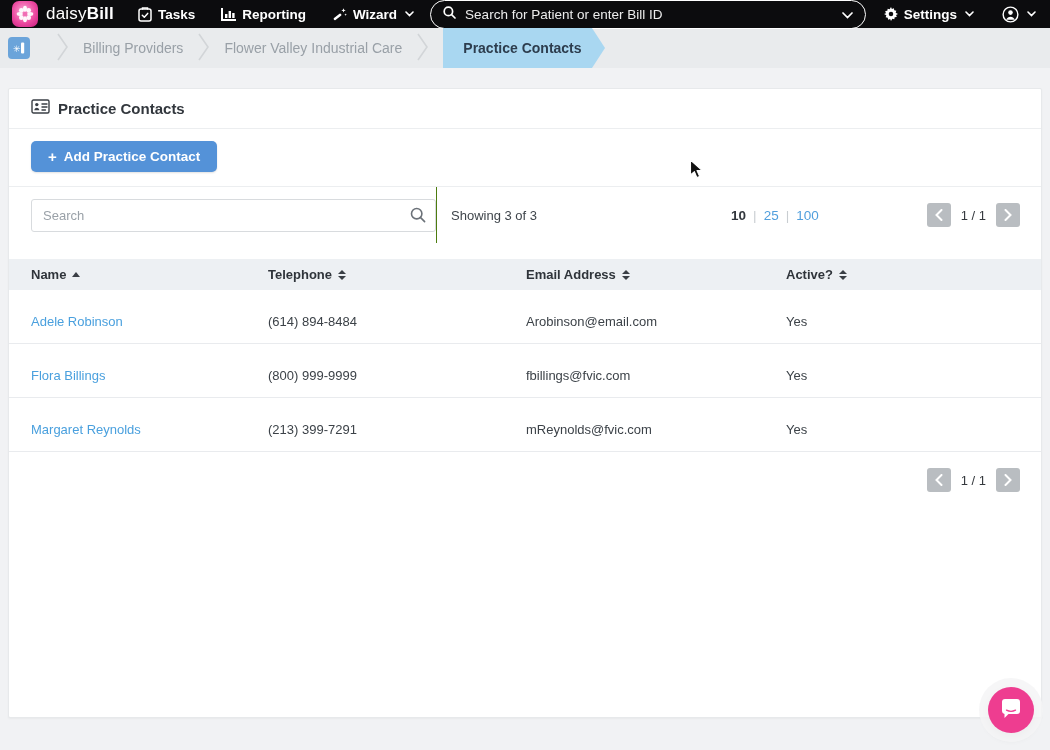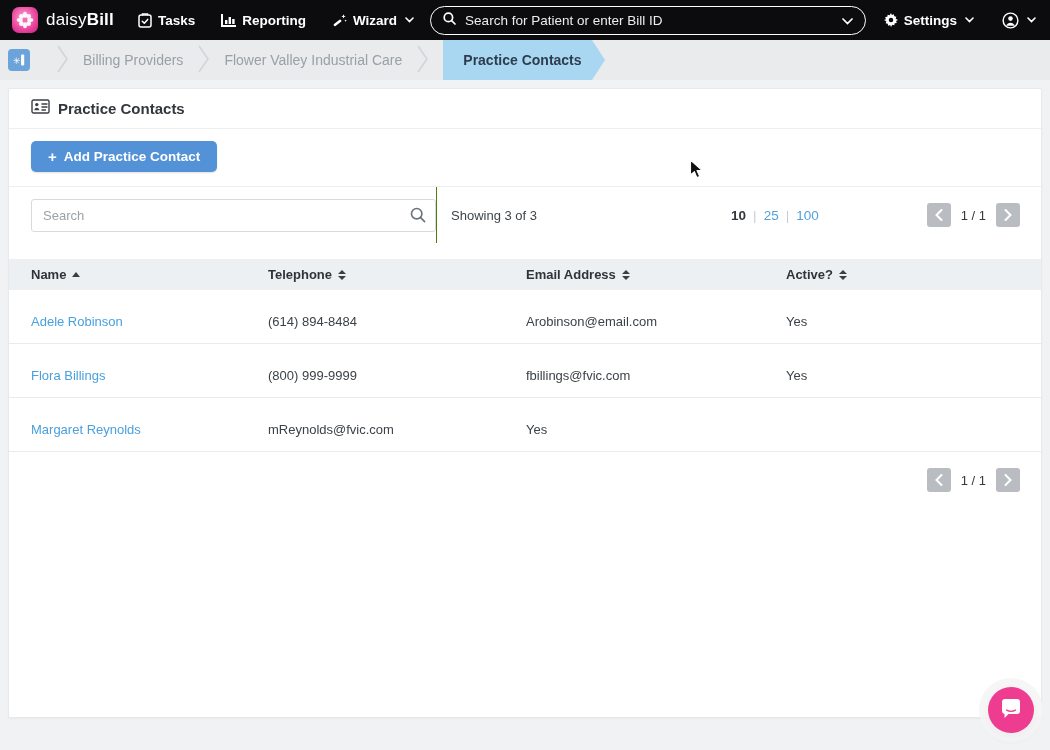--- a/index.html
+++ b/index.html
@@ -6,21 +6,21 @@
   html,body { width:1050px; height:750px; overflow:hidden; }
   body {
     font-family:"Liberation Sans", sans-serif;
     background:#f1f2f4;
     position:relative;
     color:#3c4248;
   }
 
   
   .navbar {
-    height:40px; background:#0c0c0e; display:flex; align-items:center;
+    height:28px; background:#0c0c0e; display:flex; align-items:center;
     padding:0 14px 0 12px; color:#fff;
   }
   .brand { display:flex; align-items:center; gap:8px; }
   .brand-badge {
     width:26px; height:26px; border-radius:7px;
     background:radial-gradient(circle at 45% 40%, #f9a8d4 0%, #ec4aa0 55%, #c91c7f 100%);
     display:flex; align-items:center; justify-content:center;
   }
   .brand-name { font-size:17px; font-weight:300; letter-spacing:.2px; }
   .brand-name b { font-weight:700; }
@@ -374,20 +374,21 @@
     <div class="td">Yes</div>
   </div>
   <div class="grid-row tr">
     <div class="td-link">Flora Billings</div>
     <div class="td">(800) 999-9999</div>
     <div class="td">fbillings@fvic.com</div>
     <div class="td">Yes</div>
   </div>
   <div class="grid-row tr">
     <div class="td-link">Margaret Reynolds</div>
+    <div class="td">(213) 399-7291</div>
     <div class="td">mReynolds@fvic.com</div>
     <div class="td">Yes</div>
   </div>
 
   <div class="bottom-pager">
     <div class="pager">
       <button class="pager-btn">
         <svg width="8" height="12" viewBox="0 0 8 12" fill="none" stroke="#fff" stroke-width="2" stroke-linecap="round">
             <path d="M6.5 1 L1.5 6 L6.5 11"></path>
           </svg>

